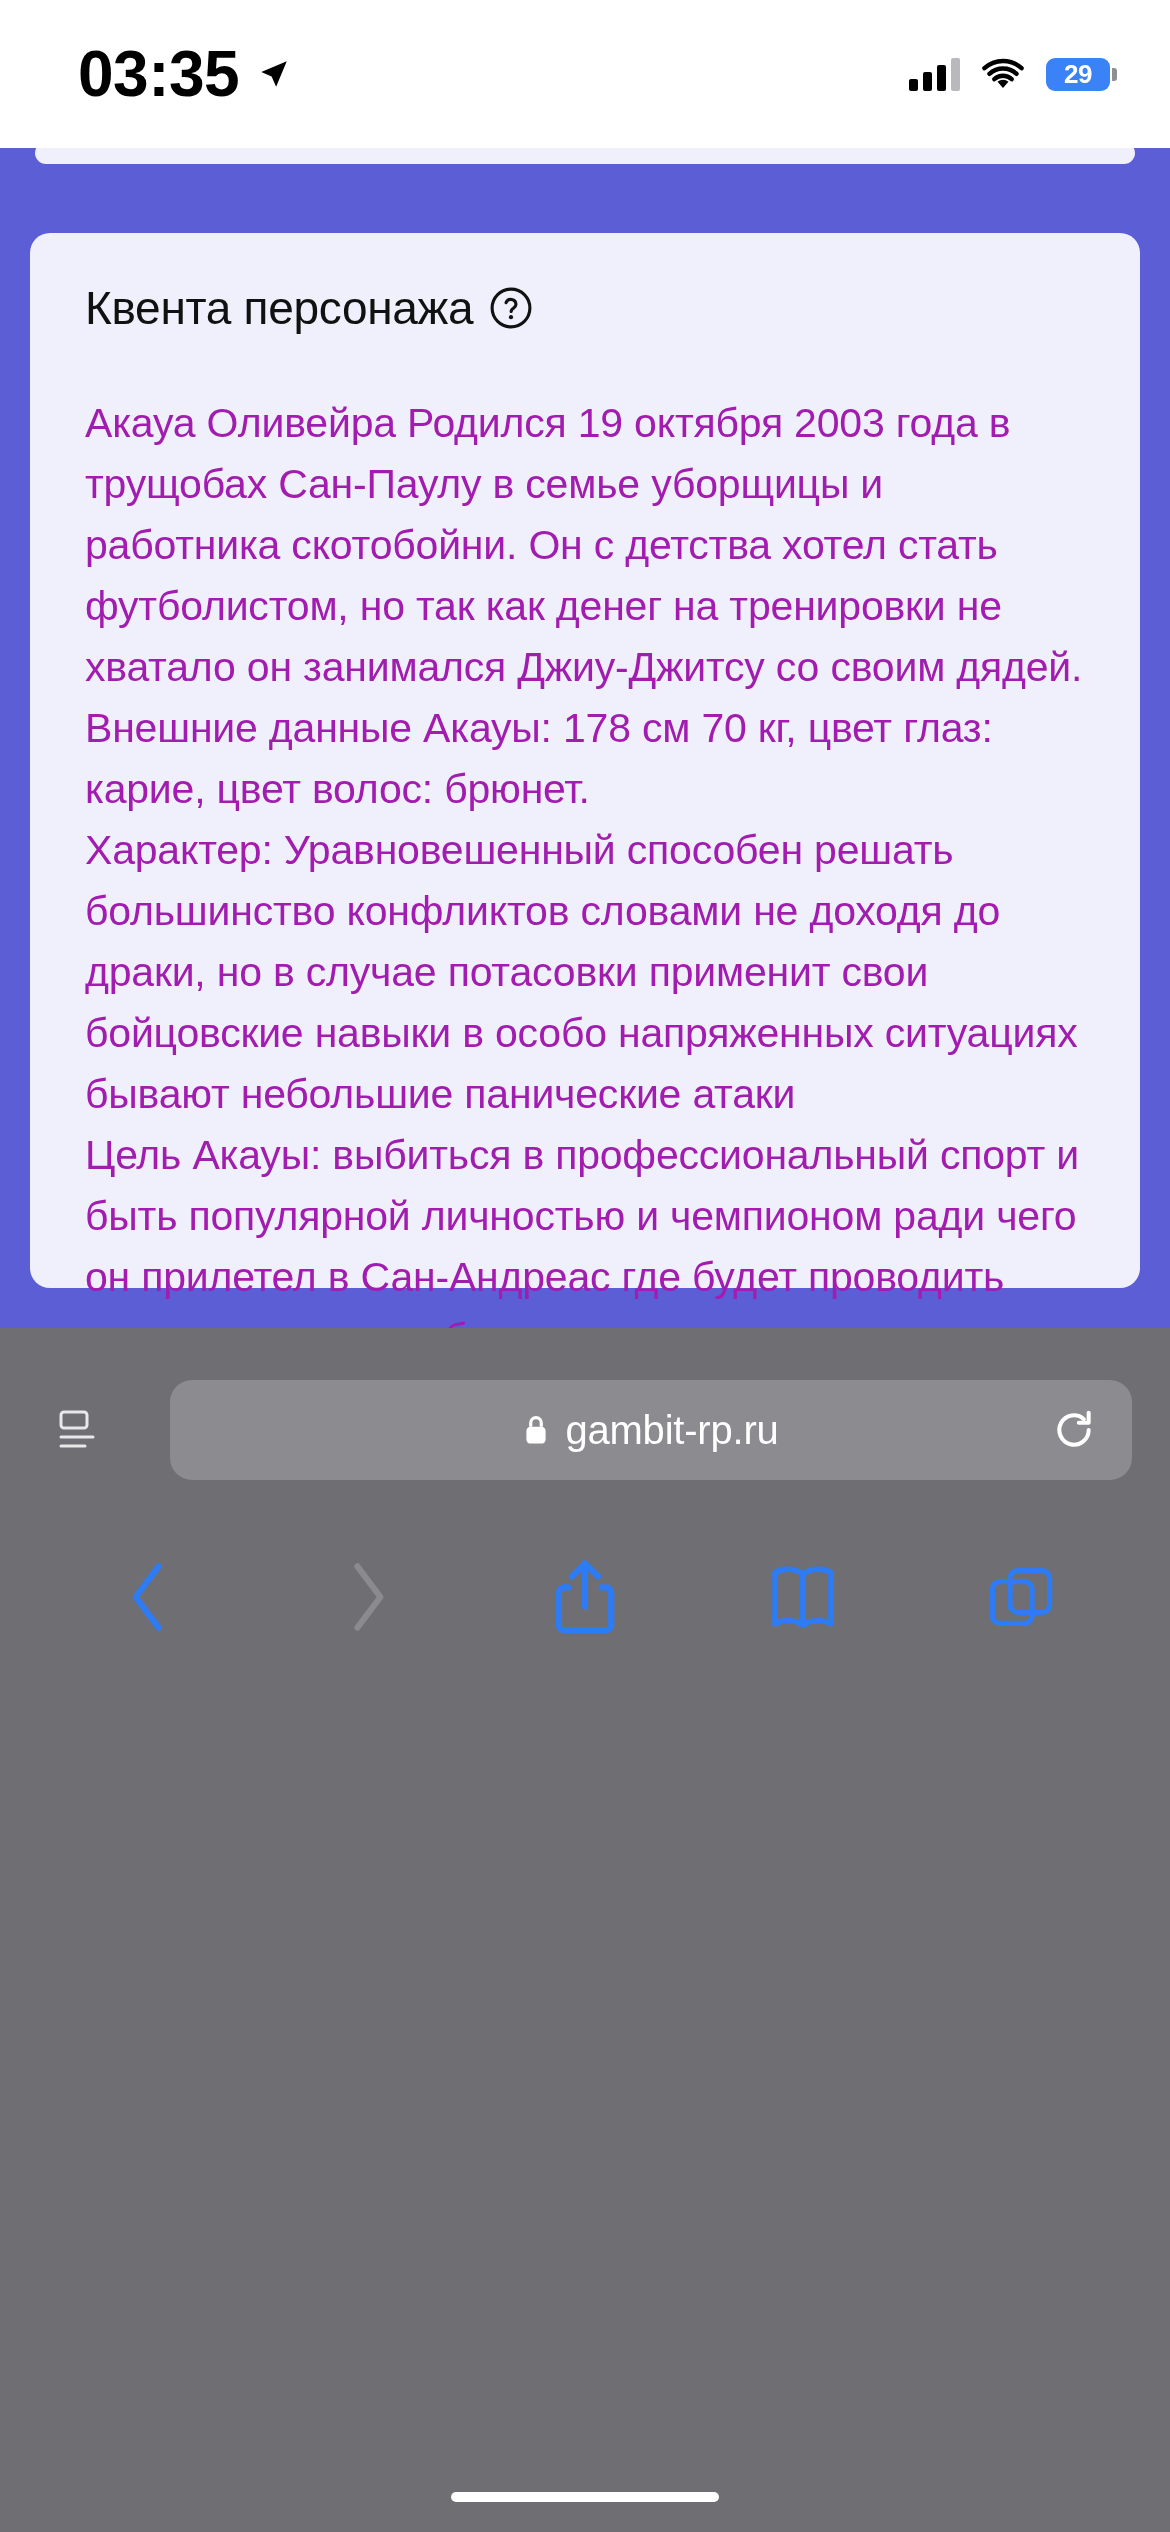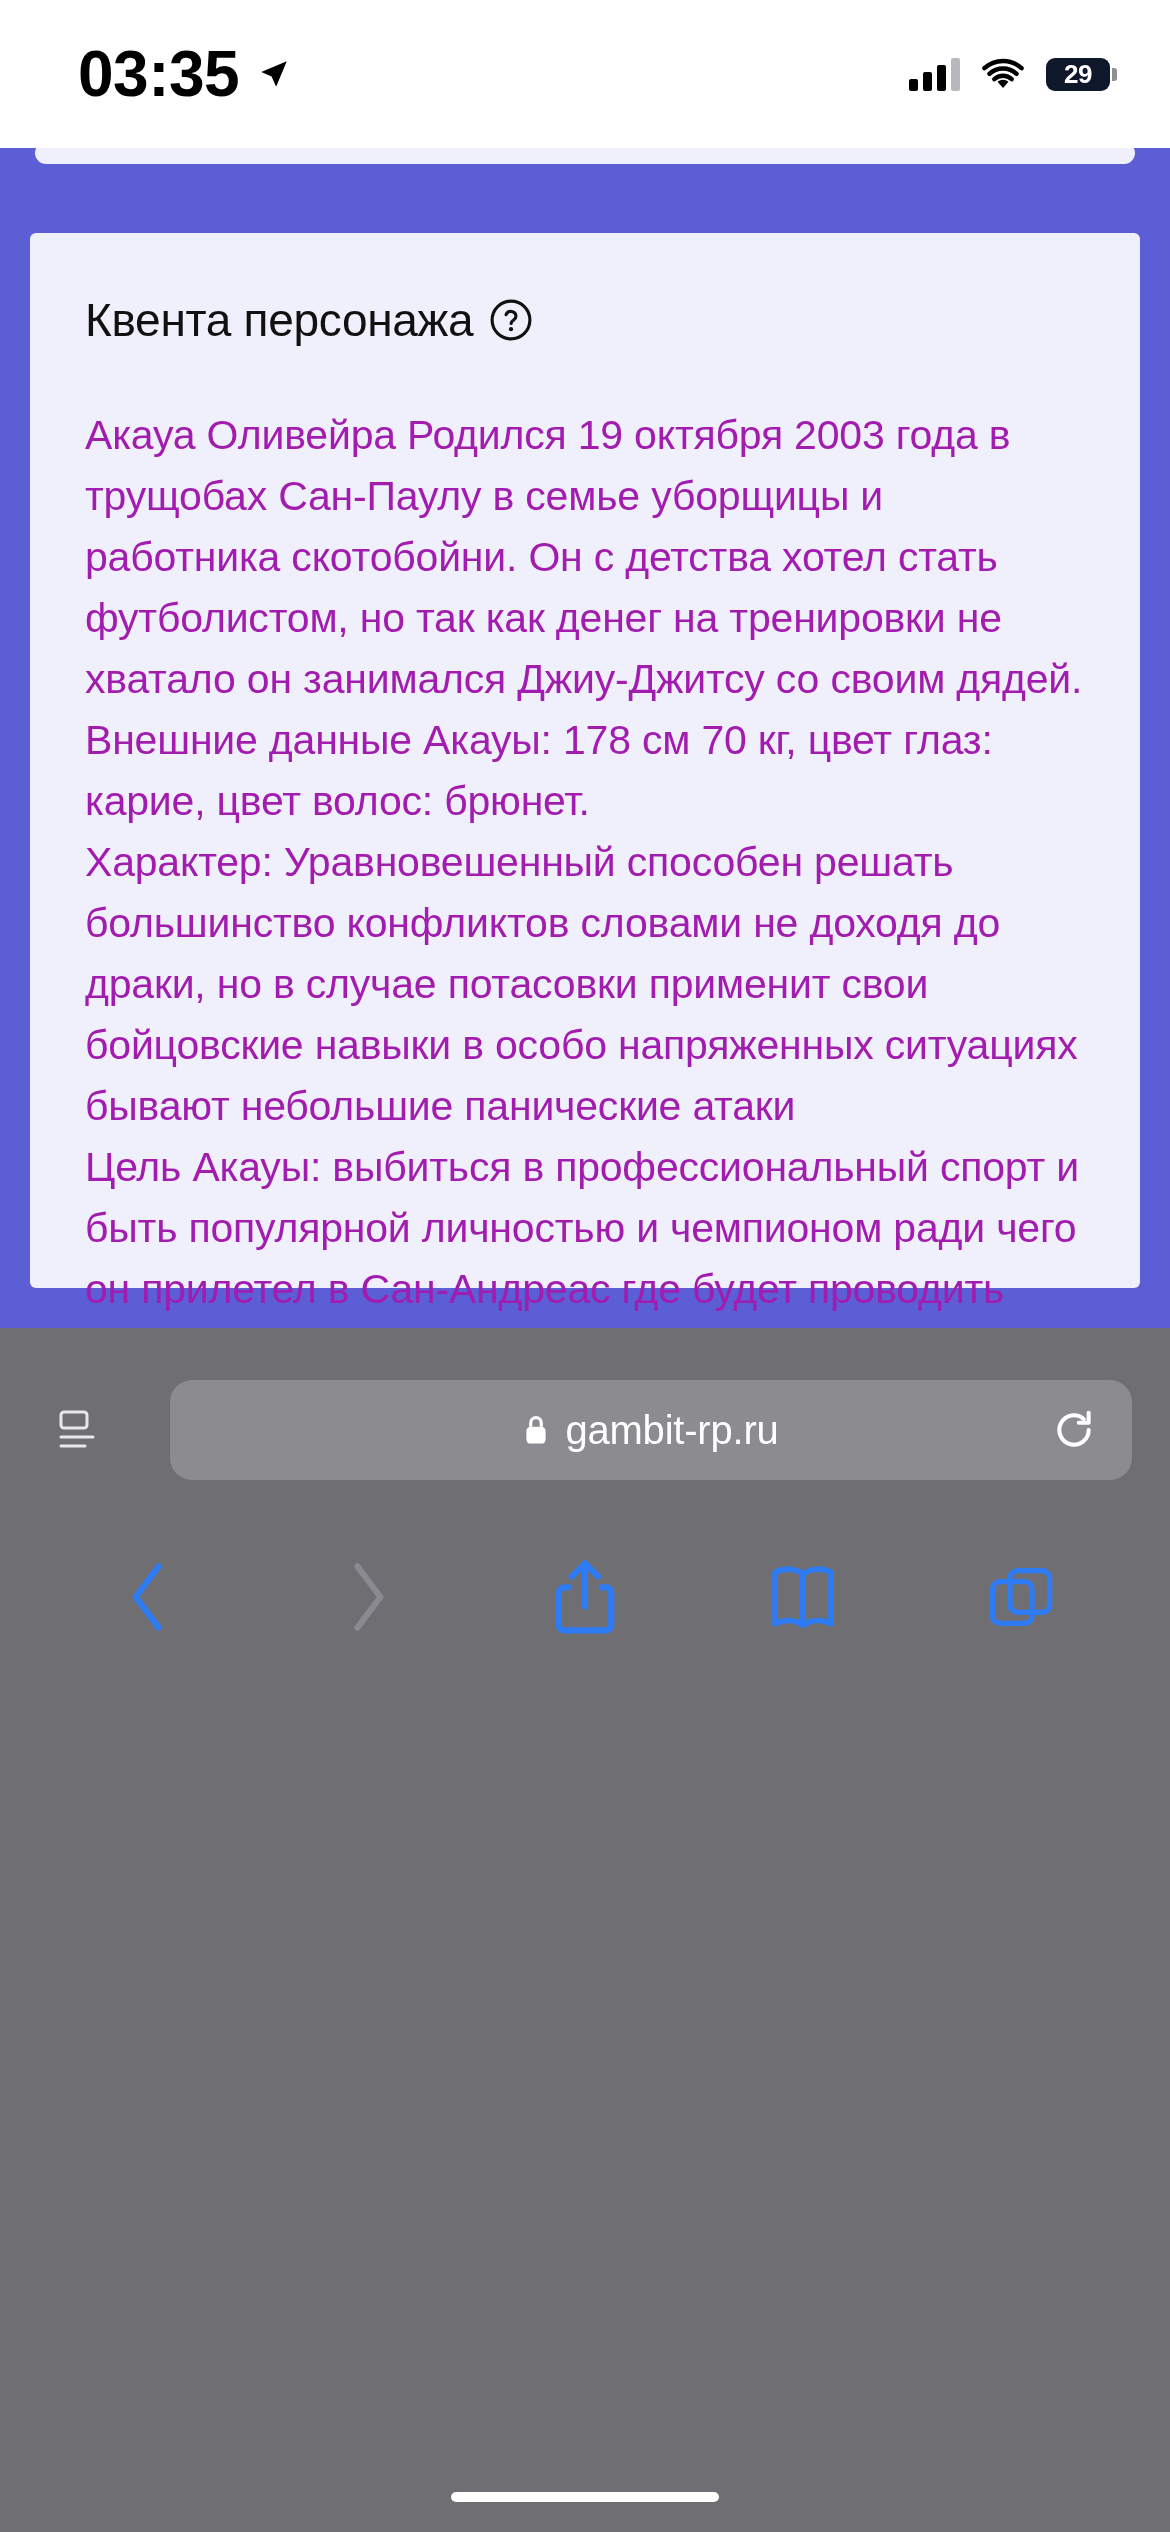--- a/index.html
+++ b/index.html
@@ -45,21 +45,21 @@
   .sig-bars i { display: block; width: 9px; background: #000; border-radius: 2px; }
   .sig-bars i:nth-child(1) { height: 12px; }
   .sig-bars i:nth-child(2) { height: 19px; }
   .sig-bars i:nth-child(3) { height: 26px; }
   .sig-bars i:nth-child(4) { height: 33px; background: #b9b9bd; }
   .wifi { width: 42px; height: 32px; }
   .battery {
     position: relative;
     width: 64px; height: 33px;
     border-radius: 9px;
-    background: #0f172a;
+    background: #3b82f6;
     display: flex;
     align-items: center;
     justify-content: center;
   }
   .battery .cap {
     position: absolute;
     right: -7px; top: 10px;
     width: 5px; height: 13px;
     background: #8e8e93;
     border-radius: 0 3px 3px 0;
@@ -87,22 +87,22 @@
     height: 22px;
     background: #eff0fb;
     border-radius: 18px;
   }
   .card {
     position: absolute;
     top: 85px; left: 30px;
     width: 1110px;
     height: 1055px;
     background: #eff0fb;
-    border-radius: 6px;
-    padding: 60px 55px 0 55px;
+    border-radius: 20px;
+    padding: 48px 55px 0 55px;
   }
   .card-title {
     display: flex;
     align-items: center;
     gap: 16px;
     font-size: 46px;
     color: #111;
     margin-bottom: 58px;
     letter-spacing: -0.3px;
   }

